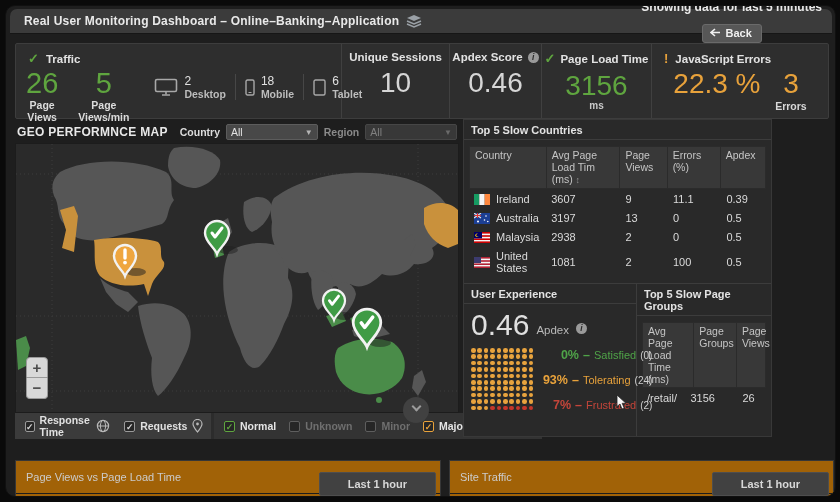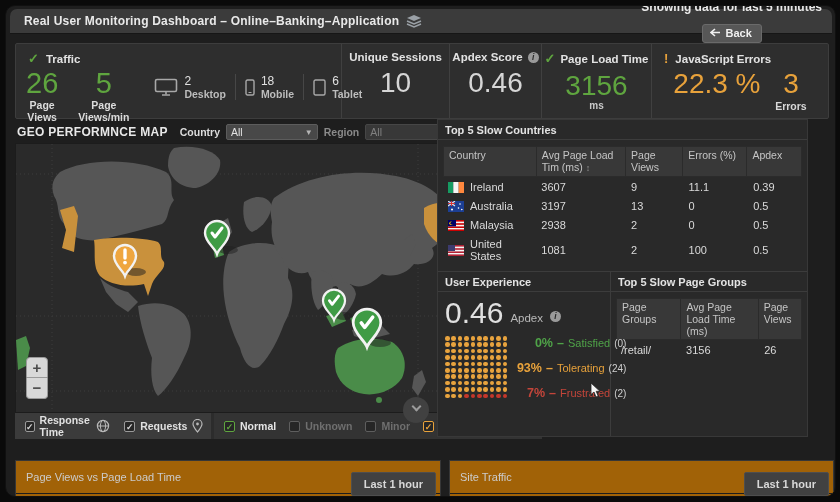--- a/index.html
+++ b/index.html
@@ -78,21 +78,21 @@
   .leg-left { display:flex; align-items:center; gap:14px; background:#3b3b3b; padding:0 10px; width:196px; }
   .leg-right { display:flex; align-items:center; gap:13px; background:#333333; padding:0 10px; flex:1; margin-left:3px;}
   .cb { display:inline-block; width:11px; height:11px; border:1px solid #9a9a9a; border-radius:2px;
     background:#262626; font-size:9px; font-weight:bold; line-height:10px; text-align:center; color:#d8d8d8;}
   .toggle { display:flex; align-items:center; gap:5px; cursor:pointer; }
   .tog-lab { font-size:10.5px; font-weight:bold; color:#e0e0e0; }
   .sev { display:flex; align-items:center; gap:5px; cursor:pointer; }
   .sev-lab { font-size:10.5px; font-weight:bold; }
 
   
-  .rpanel { position:absolute; left:431px; top:113px; width:371px; height:318px;
+  .rpanel { position:absolute; left:457px; top:113px; width:309px; height:318px;
     background:#292929; border:1px solid #383838; display:flex; flex-direction:column; }
   .rp-title { font-size:11px; font-weight:bold; color:#e3e3e3; padding:4px 7px 3px; border-bottom:1px solid #3c3c3c;}
   .tbl { margin:6px 5px 4px; }
   .thead { display:flex; background:#383838; border:1px solid #2b2b2b; }
   .th { font-size:10.5px; color:#c5c5c5; padding:2px 5px; border-right:1px solid #2b2b2b; line-height:12px;}
   .th:last-child { border-right:none; }
   .trow { display:flex; align-items:center; padding:3px 0 2px; cursor:pointer; }
   .td { font-size:11px; color:#dadada; padding:1px 5px; display:flex; align-items:center; gap:6px;}
   .cc0{width:26%;} .cc1{width:25%;} .cc2{width:16%;} .cc3{width:18%;} .cc4{width:15%;}
   .pc0{width:35%;} .pc1{width:42%;} .pc2{width:23%;}
@@ -116,21 +116,21 @@
   .ux-cnt { font-size:10px; color:#cfcfcf; }
   .cursor-ic { position:absolute; z-index:6; }
 
   
   .bpanel { position:absolute; top:454px; height:40px; background:#a16207; border:1px solid #363636; }
   .bp-left { left:9px; width:426px; } .bp-right { left:443px; width:385px; }
   .bp-head { height:33px; display:flex; align-items:center; justify-content:space-between;
     padding:0 4px 0 10px; border-bottom:1px solid #1d1d1d; }
   .bp-title { font-size:11px; color:#cccccc; }
   .bp-btn { background:#414141; border:1px solid #4e4e4e; border-radius:2px; color:#d8d8d8;
-    font-size:11px; font-weight:bold; padding:5px 12px; cursor:pointer;margin-top:14px; }
+    font-size:11px; font-weight:bold; padding:5px 28px; cursor:pointer;margin-top:14px; }
   svg { display:block; }
 </style>
 </head>
 <body>
 
 <div class="window">
 
   <div class="titlebar">
     <div class="t-left">
       <span class="t-title">Real User Monitoring Dashboard – Online–Banking–Application</span>
@@ -619,22 +619,22 @@
             <svg width="11" height="15" viewBox="0 0 11 15">
                 <path d="M1,0 L1,11.5 L4,9 L6,14 L8.2,13 L6.2,8.3 L10,8.3 Z" fill="#f5f5f5" stroke="#222" stroke-width="0.8"></path>
               </svg>
           </span>
         </div>
       </div>
       <div class="pg">
         <div class="rp-title">Top 5 Slow Page Groups</div>
         <div class="tbl">
           <div class="thead">
+            <div class="th pc1">Avg Page Load Time (ms)</div>
             <div class="th pc0">Page Groups</div>
-            <div class="th pc1">Avg Page Load Time (ms)</div>
             <div class="th pc2">Page Views</div>
           </div>
           <div>
               <div class="trow">
     <div class="td pc0">/retail/</div>
     <div class="td pc1">3156</div>
     <div class="td pc2">26</div>
               </div>
             </div>
         </div>

